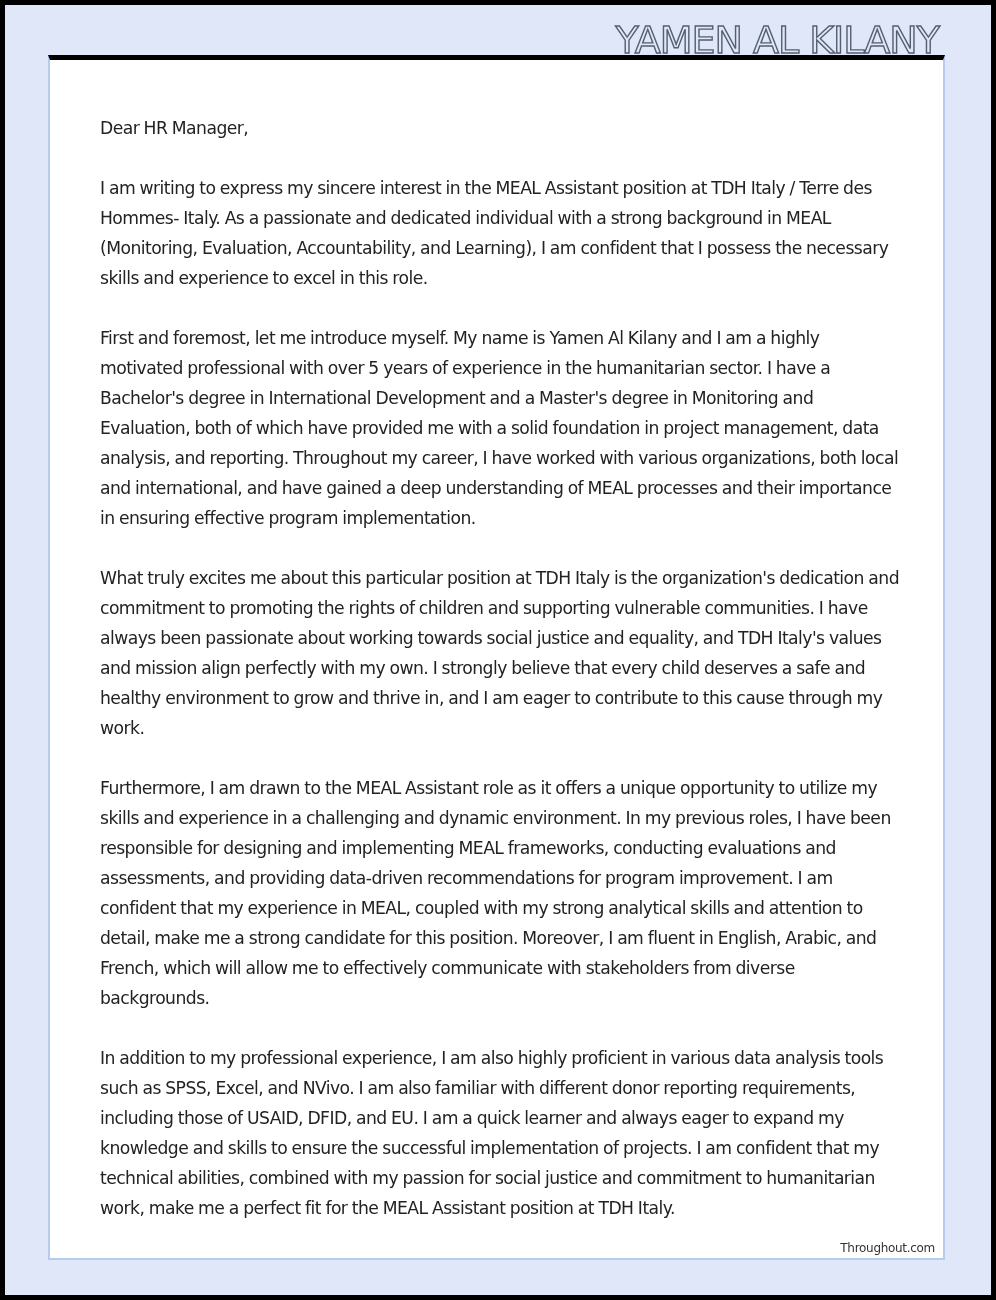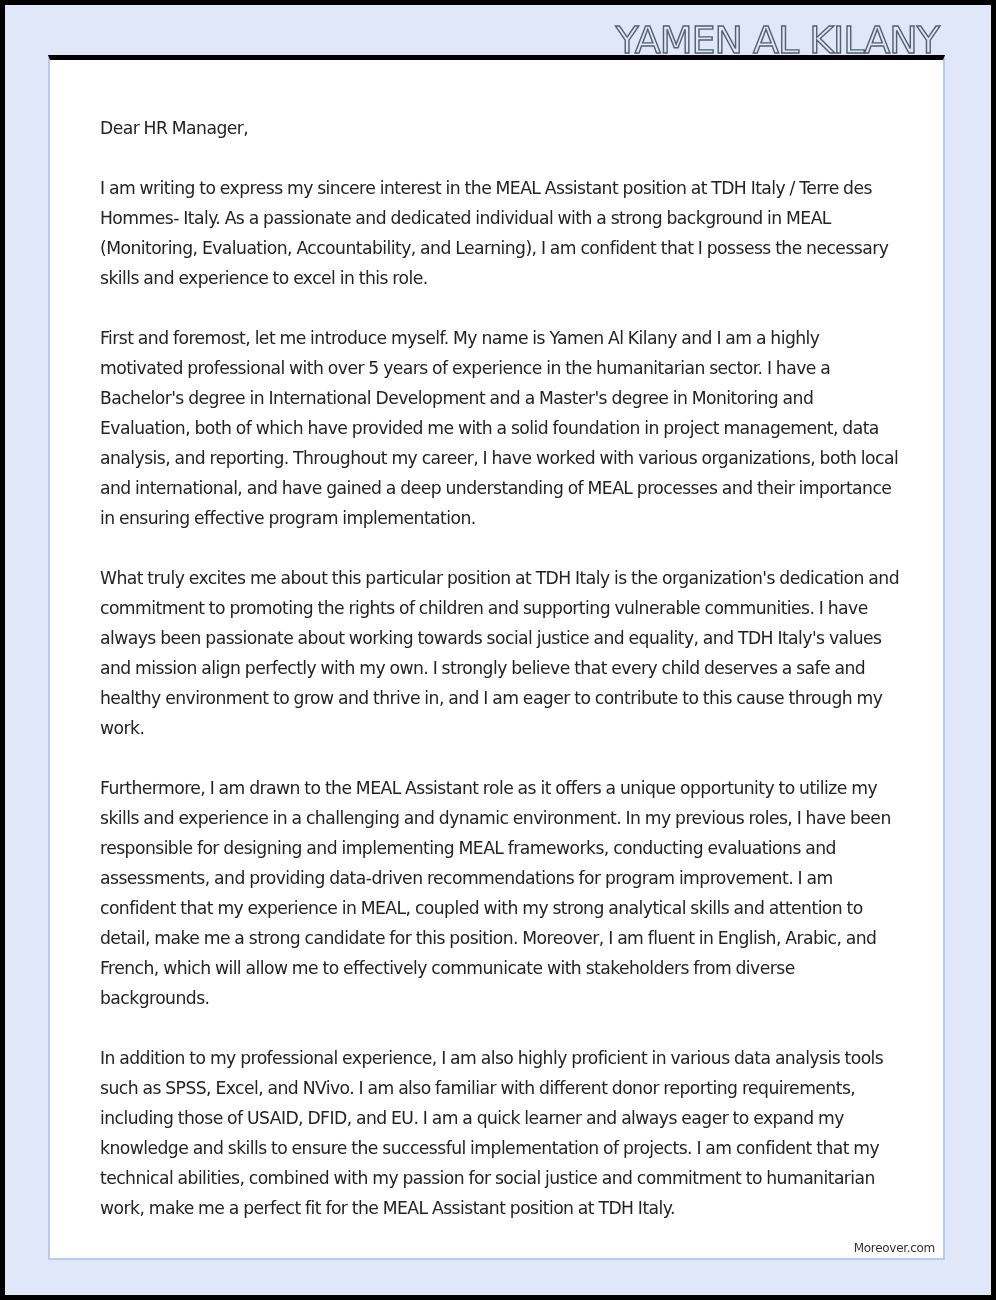--- a/index.html
+++ b/index.html
@@ -81,15 +81,15 @@
 
   <div class="page">
     <div class="letter">
       <p>Dear HR Manager,</p>
       <p>I am writing to express my sincere interest in the MEAL Assistant position at TDH Italy / Terre des Hommes- Italy. As a passionate and dedicated individual with a strong background in MEAL (Monitoring, Evaluation, Accountability, and Learning), I am confident that I possess the necessary skills and experience to excel in this role.</p>
       <p>First and foremost, let me introduce myself. My name is Yamen Al Kilany and I am a highly motivated professional with over 5 years of experience in the humanitarian sector. I have a Bachelor's degree in International Development and a Master's degree in Monitoring and Evaluation, both of which have provided me with a solid foundation in project management, data analysis, and reporting. Throughout my career, I have worked with various organizations, both local and international, and have gained a deep understanding of MEAL processes and their importance in ensuring effective program implementation.</p>
       <p>What truly excites me about this particular position at TDH Italy is the organization's dedication and commitment to promoting the rights of children and supporting vulnerable communities. I have always been passionate about working towards social justice and equality, and TDH Italy's values and mission align perfectly with my own. I strongly believe that every child deserves a safe and healthy environment to grow and thrive in, and I am eager to contribute to this cause through my work.</p>
       <p>Furthermore, I am drawn to the MEAL Assistant role as it offers a unique opportunity to utilize my skills and experience in a challenging and dynamic environment. In my previous roles, I have been responsible for designing and implementing MEAL frameworks, conducting evaluations and assessments, and providing data-driven recommendations for program improvement. I am confident that my experience in MEAL, coupled with my strong analytical skills and attention to detail, make me a strong candidate for this position. Moreover, I am fluent in English, Arabic, and French, which will allow me to effectively communicate with stakeholders from diverse backgrounds.</p>
       <p>In addition to my professional experience, I am also highly proficient in various data analysis tools such as SPSS, Excel, and NVivo. I am also familiar with different donor reporting requirements, including those of USAID, DFID, and EU. I am a quick learner and always eager to expand my knowledge and skills to ensure the successful implementation of projects. I am confident that my technical abilities, combined with my passion for social justice and commitment to humanitarian work, make me a perfect fit for the MEAL Assistant position at TDH Italy.</p>
     </div>
-    <div class="watermark">Moreover.com</div>
+    <div class="watermark">Throughout.com</div>
   </div>
 </div>
 
 </body></html>

